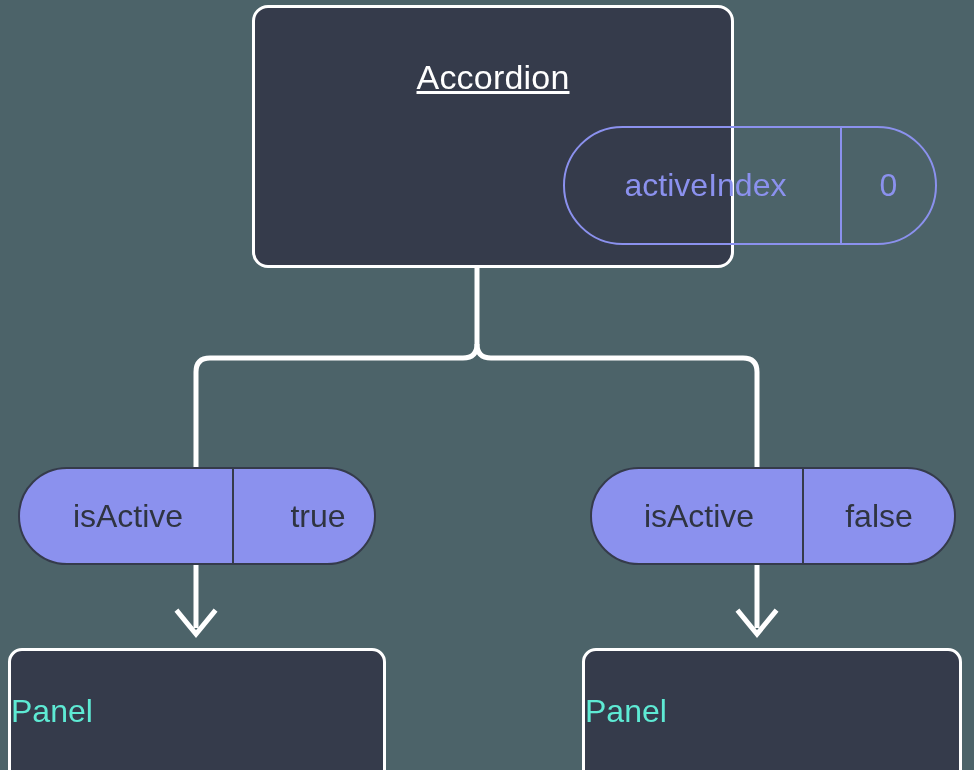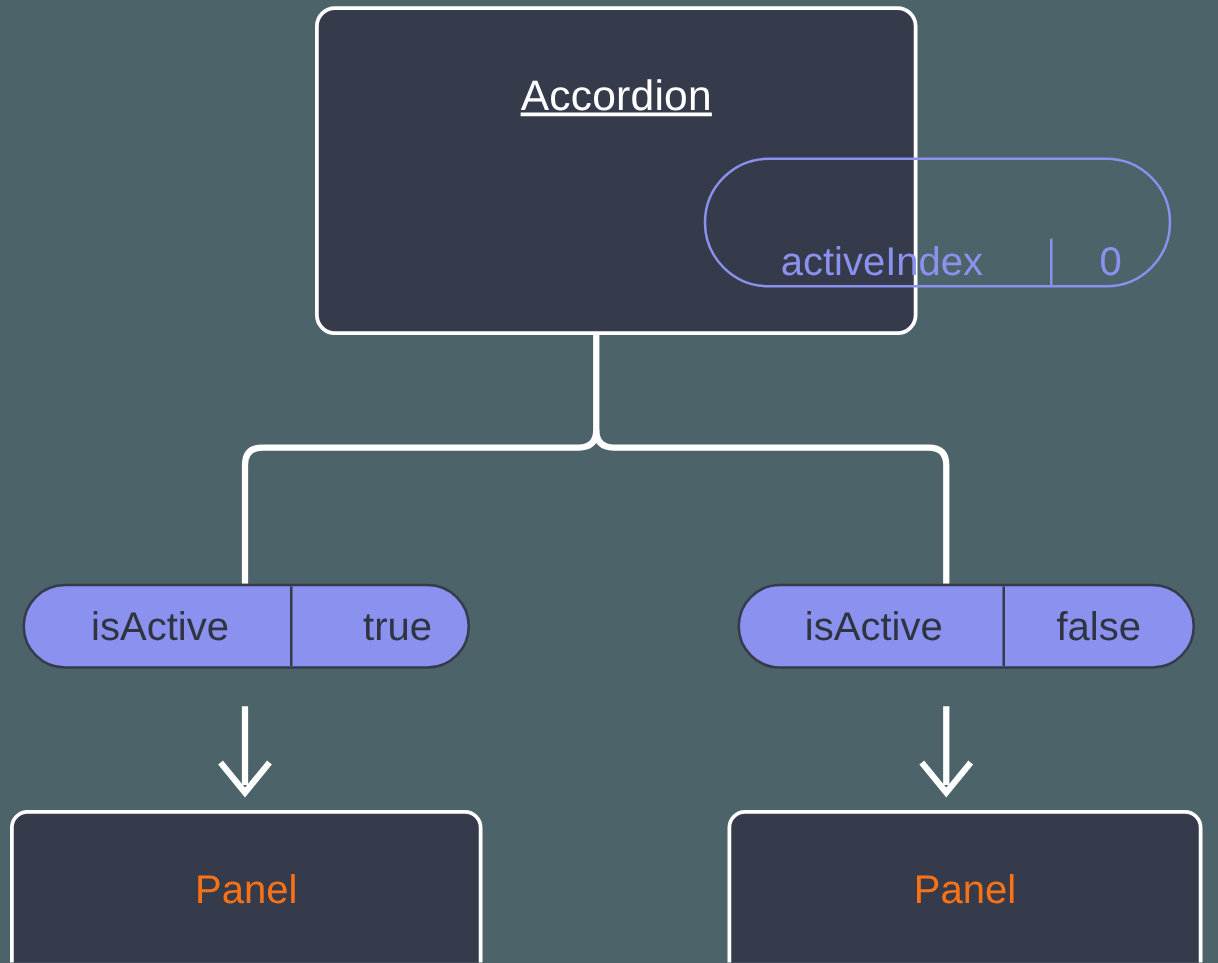--- a/index.html
+++ b/index.html
@@ -74,40 +74,39 @@
     display: flex;
     align-items: center;
     justify-content: center;
     box-sizing: border-box;
     white-space: nowrap;
   }
   #activeindex-pill {
     left: 308px;
     top: 118px;
     width: 374px;
-    height: 104px;
+    height: 119px;
     border: 2px solid #8b91ee;
     background: transparent;
-    align-items: flex-end;
   }
   #activeindex-pill .pill-seg {
     color: #8b91ee;
     font-size: 32px;
   }
   #activeindex-key {
     flex: 0 0 275px;
     padding-left: 6px;
   }
   #activeindex-value {
     flex: 1 1 auto;
     border-left: 2px solid #8b91ee;
   }
   
   .pill-filled {
-    height: 68px;
+    height: 98px;
     border: 2.5px solid #353b4b;
     background: #8b91ee;
   }
   .pill-filled .pill-seg {
     color: #2f3441;
     font-size: 32px;
   }
   .pill-filled .pill-key {
     padding-left: 4px;
   }
@@ -140,22 +139,21 @@
   #panel-right {
     left: 582px;
     top: 648px;
     width: 380px;
   }
   .panel-title {
     position: absolute;
     left: 0;
     right: 0;
     top: 42px;
-    text-align: center;
-    color: #f97316;
+    color: #5eead4;
     font-size: 32px;
   }
 </style>
 </head>
 <body>
 
 <div id="diagram-root">
 
   <svg id="connectors" viewBox="0 0 974 770" width="974" height="770" aria-hidden="true">
 

